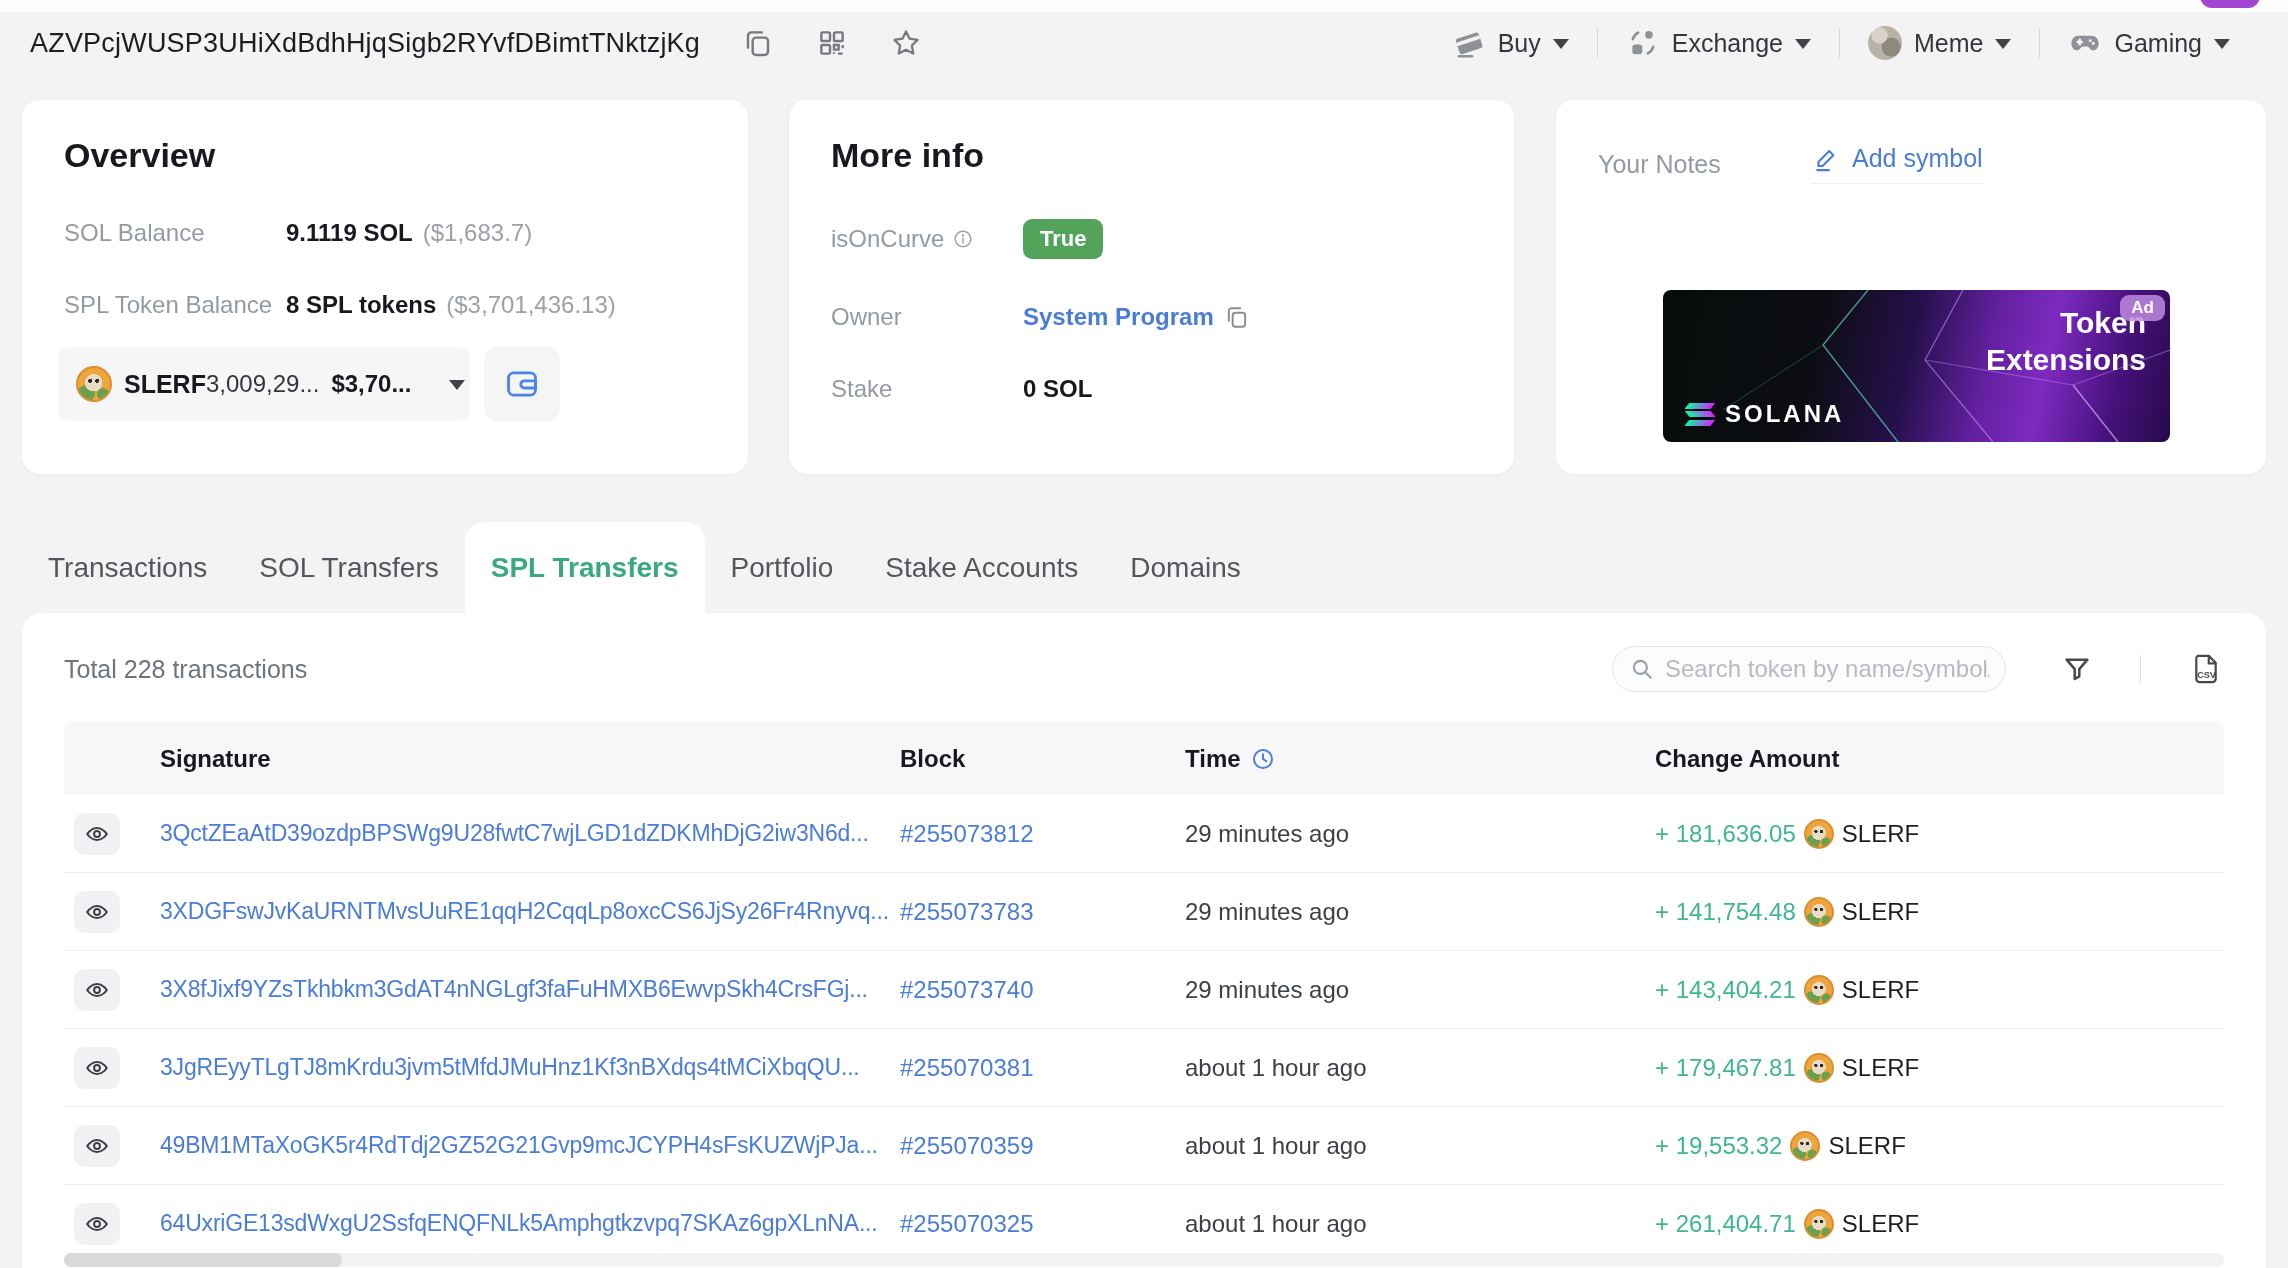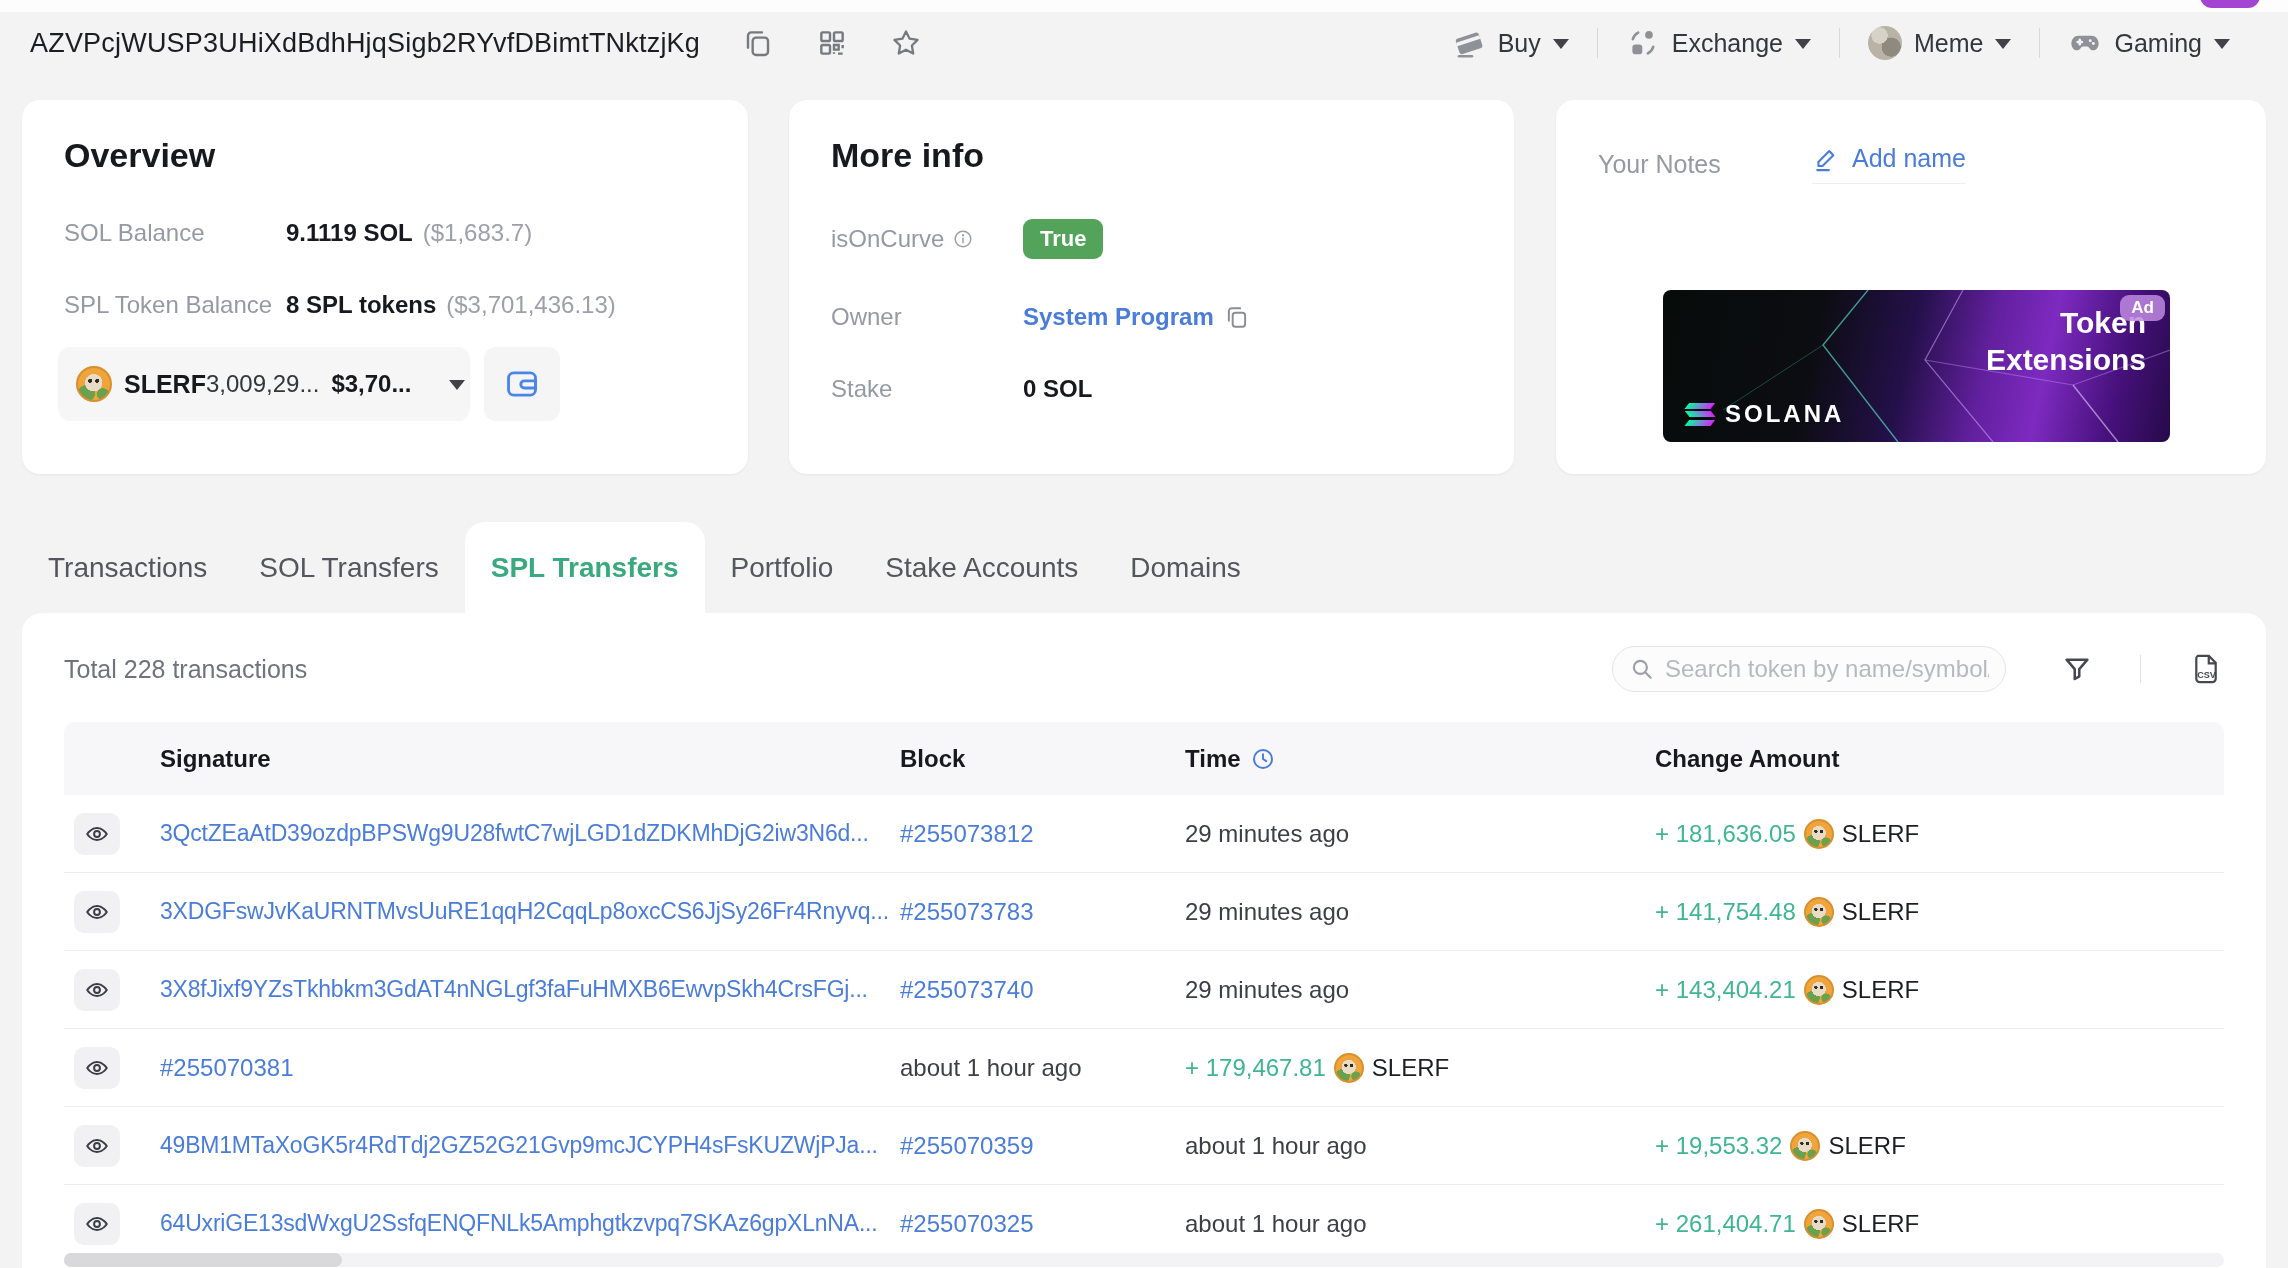--- a/index.html
+++ b/index.html
@@ -308,21 +308,21 @@
   </div>
 </section>
 
 <section class="card card-misc">
   <div class="kv" style="font-size:25px;">
     <span class="k" style="width:214px">Your Notes</span>
     <span class="add-notes">
       <svg viewBox="0 0 24 24">
           <use href="#i-pencil"></use>
         </svg>
-      <span>Add name</span>
+      <span>Add symbol</span>
     </span>
   </div>
   <div class="ad-banner">
     <svg class="lines" viewBox="0 0 507 152">
       <path d="M205 0 L160 55 L235 152" stroke="#57e6c4" stroke-width="1.4" fill="none" opacity=".65"></path>
       <path d="M300 0 L262 70 L330 152" stroke="#cfa6ff" stroke-width="1.2" fill="none" opacity=".55"></path>
       <path d="M262 70 L410 95 L507 60" stroke="#b77df0" stroke-width="1.2" fill="none" opacity=".5"></path>
       <path d="M410 95 L455 152" stroke="#e8d5ff" stroke-width="1.4" fill="none" opacity=".6"></path>
       <path d="M160 55 L60 120" stroke="#3bbfa0" stroke-width="1" fill="none" opacity=".35"></path>
     </svg>
@@ -439,20 +439,21 @@
       </span>
     </div>
     <div class="trow">
       <span>
           <span class="eye-btn">
             <svg viewBox="0 0 24 24">
               <use href="#i-eye"></use>
             </svg>
           </span>
         </span>
+      <a class="link sig">3JgREyyTLgTJ8mKrdu3jvm5tMfdJMuHnz1Kf3nBXdqs4tMCiXbqQU...</a>
       <a class="link">#255070381</a>
       <span class="time-cell">about 1 hour ago</span>
       <span class="chg">
         <span class="amt">+ 179,467.81</span>
         <span class="slerf small"></span>
         <span class="tok">SLERF</span>
       </span>
     </div>
     <div class="trow">
       <span>

